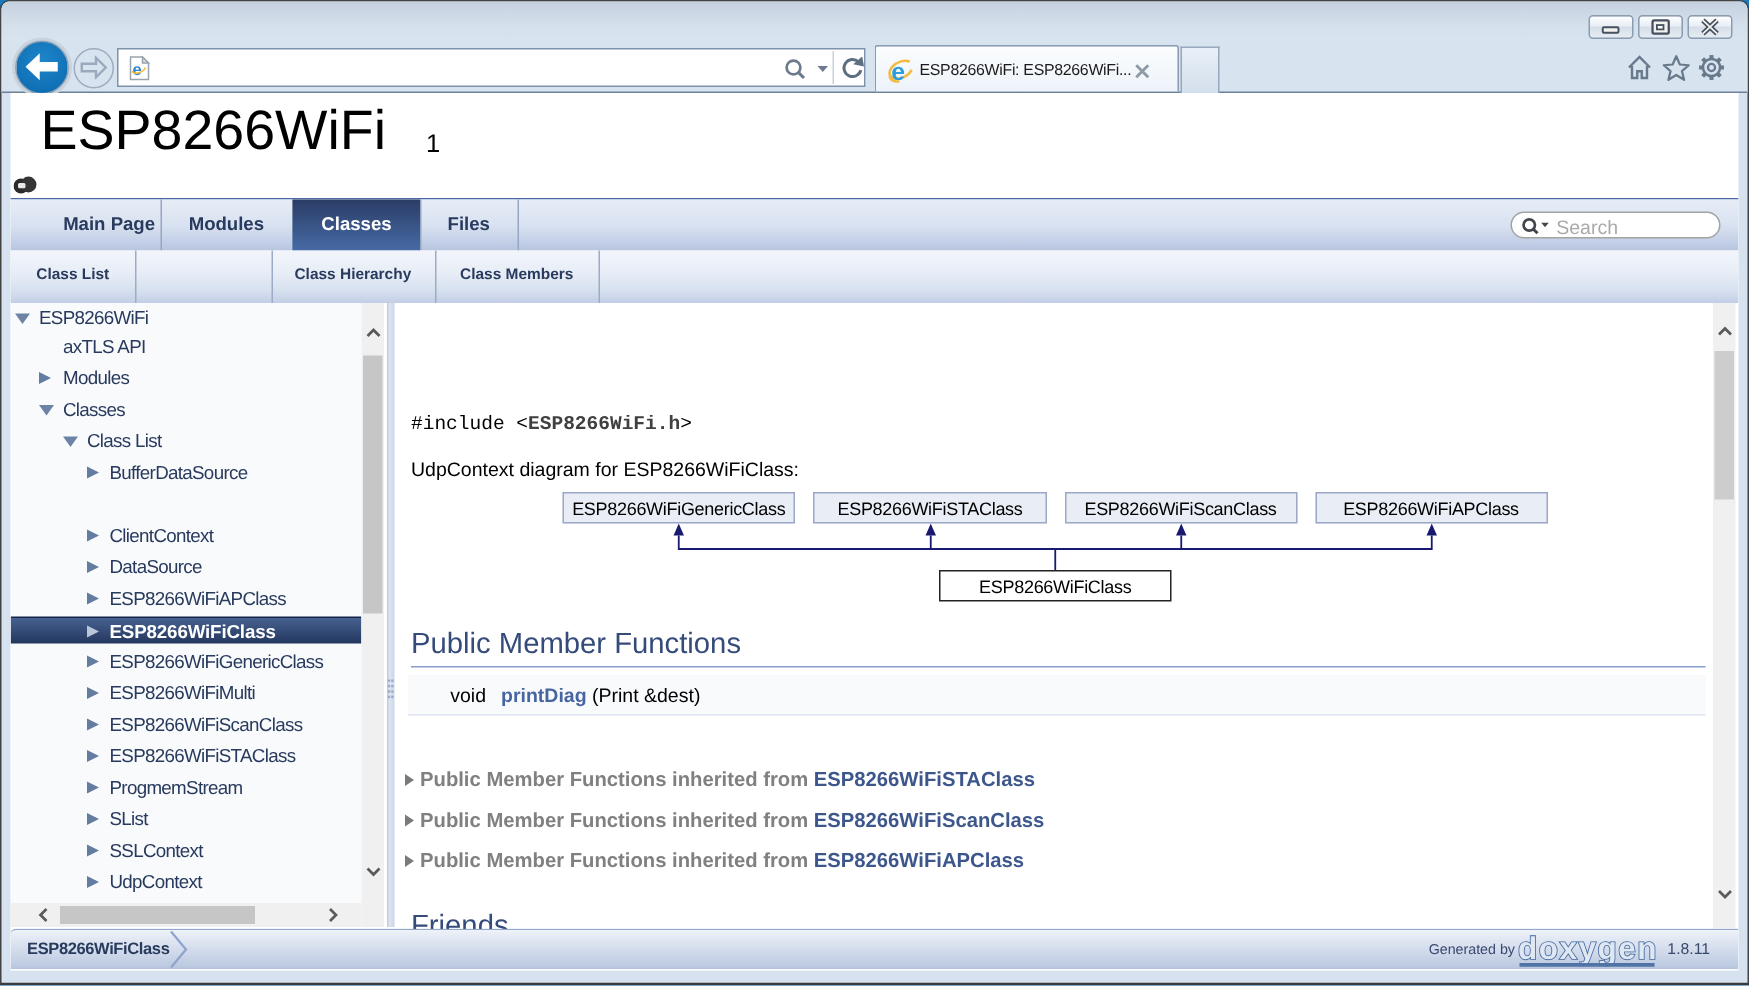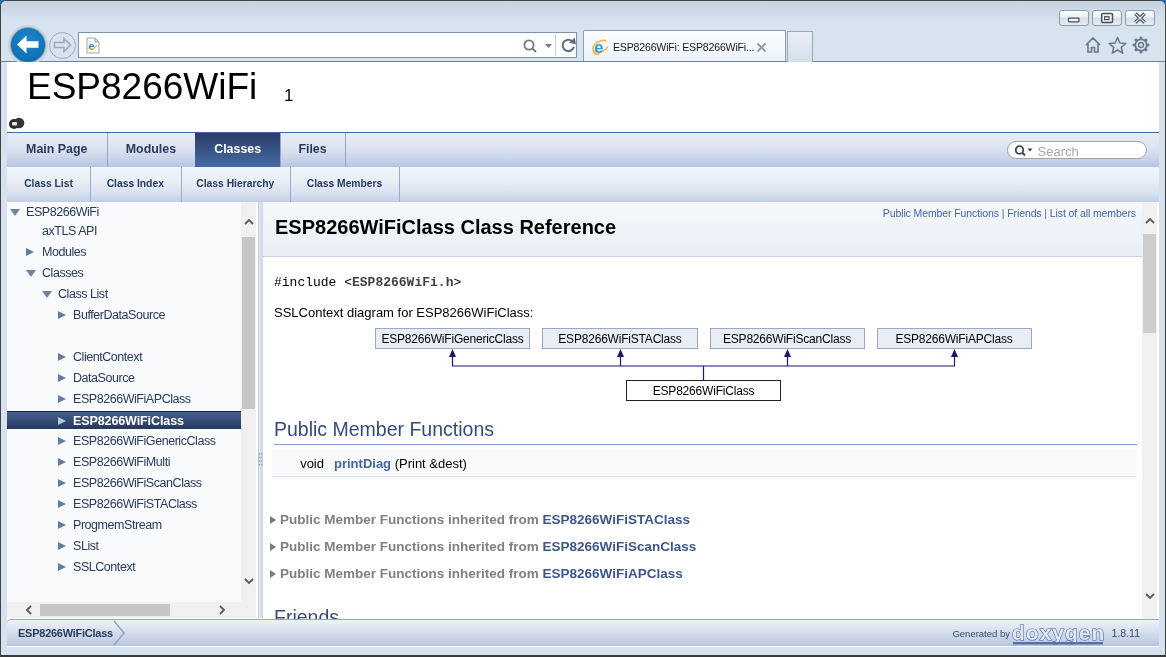--- a/index.html
+++ b/index.html
@@ -181,40 +181,39 @@
       <circle cx="10" cy="6" r="5.3" fill="#353535"></circle>
       <rect x="3" y="5" width="5" height="3.5" fill="#e8e8e8" rx="1"></rect>
     </svg>
   <div id="navline"></div>
 
   <div id="tabs1">
     <div class="t1sep" style="left:99.5px"></div>
     <div class="t1sep" style="left:188.3px"></div>
     <div class="t1sep" style="left:273px"></div>
     <div class="t1sep" style="left:338px"></div>
-    <div class="t1lab" style="left:0;width:99.5px">Main Page</div>
+    <div class="t1lab" style="left:16px;width:99.5px">Main Page</div>
     <div class="t1lab" style="left:99.5px;width:88.8px">Modules</div>
     <div id="acttab">Classes</div>
     <div class="t1lab" style="left:273px;width:65px">Files</div>
   </div>
   <div id="search">
     <svg class="abs" style="left:5px;top:2px" width="28" height="14" viewBox="0 0 28 14">
       <circle cx="6.5" cy="6" r="3.8" fill="none" stroke="#42474e" stroke-width="1.8"></circle>
       <path d="M9.3 8.8 L12 11.5" stroke="#42474e" stroke-width="2"></path>
       <path d="M14.5 4.5 l5 0 l-2.5 3 z" fill="#42474e"></path>
     </svg>
     <span style="left:30px">Search</span>
   </div>
   <div id="tabs2">
     <div class="t2sep" style="left:83px"></div>
     <div class="t2sep" style="left:173.5px"></div>
     <div class="t2sep" style="left:283px"></div>
     <div class="t2sep" style="left:392px"></div>
     <div class="t2lab" style="left:0;width:83px">Class List</div>
-    <div class="t2lab" style="left:83px;width:90.5px">Class Index</div>
     <div class="t2lab" style="left:173.5px;width:109.5px">Class Hierarchy</div>
     <div class="t2lab" style="left:283px;width:109px">Class Members</div>
   </div>
 
   <div id="tree">
     <div class="trow" style="top:0">
         <span class="ar d" style="left:3px"></span>
         <span class="lbl" style="left:19px">ESP8266WiFi</span>
       </div>
     <div class="trow" style="top:19px">
@@ -272,20 +271,24 @@
         <span class="ar r" style="left:51px"></span>
         <span class="lbl" style="left:66px">ProgmemStream</span>
       </div>
     <div class="trow" style="top:334px">
         <span class="ar r" style="left:51px"></span>
         <span class="lbl" style="left:66px">SList</span>
       </div>
     <div class="trow" style="top:355px">
         <span class="ar r" style="left:51px"></span>
         <span class="lbl" style="left:66px">SSLContext</span>
+      </div>
+    <div class="trow" style="top:376px">
+        <span class="ar r" style="left:51px"></span>
+        <span class="lbl" style="left:66px">UdpContext</span>
       </div>
   </div>
 
   <div class="sbtrack" style="left:234px;top:139.2px;width:15px;height:416.4px"></div>
   <div class="sbtrack" style="left:0;top:539.6px;width:234px;height:15.6px"></div>
   <div class="sbthumb" style="left:235px;top:175px;width:13px;height:172px;background:#c6c6c6"></div>
   <div class="sbthumb" style="left:33px;top:541.2px;width:130px;height:12.5px;background:#c6c6c6"></div>
   <svg class="chev" style="left:236.5px;top:155px" viewBox="0 0 10 10">
       <path d="M1 7 L5 3 L9 7" fill="none" stroke="#5a5a5a" stroke-width="1.8"></path>
     </svg>
@@ -307,26 +310,22 @@
         <rect x="2.8" y="1" width="1.6" height="1.6"></rect>
         <rect x="0.5" y="4.6" width="1.6" height="1.6"></rect>
         <rect x="2.8" y="4.6" width="1.6" height="1.6"></rect>
         <rect x="0.5" y="8.2" width="1.6" height="1.6"></rect>
         <rect x="2.8" y="8.2" width="1.6" height="1.6"></rect>
         <rect x="0.5" y="11.8" width="1.6" height="1.6"></rect>
         <rect x="2.8" y="11.8" width="1.6" height="1.6"></rect>
       </g>
   </svg>
 
-  <div id="mhead">
-    <div id="msummary"><a>Public Member Functions</a> | <a>Friends</a> | <a>List of all members</a></div>
-    <div id="mtitle">ESP8266WiFiClass Class Reference</div>
-  </div>
   <div id="minclude">#include &lt;<b>ESP8266WiFi.h</b>&gt;</div>
-  <div id="minherit">SSLContext diagram for ESP8266WiFiClass:</div>
+  <div id="minherit">UdpContext diagram for ESP8266WiFiClass:</div>
 
   <div class="dbox" style="left:368px;width:155px">ESP8266WiFiGenericClass</div>
   <div class="dbox" style="left:535px;width:156px">ESP8266WiFiSTAClass</div>
   <div class="dbox" style="left:702.5px;width:155px">ESP8266WiFiScanClass</div>
   <div class="dbox" style="left:869.5px;width:155px">ESP8266WiFiAPClass</div>
   <div id="dbot">ESP8266WiFiClass</div>
   <svg class="abs" style="left:440px;top:286.6px" width="520" height="32" viewBox="0 0 520 32">
     <g stroke="#191970" stroke-width="1.2" fill="none">
       <path d="M5.5 8 V17 H507.5 V8"></path>
       <path d="M173.5 8 V17"></path>

